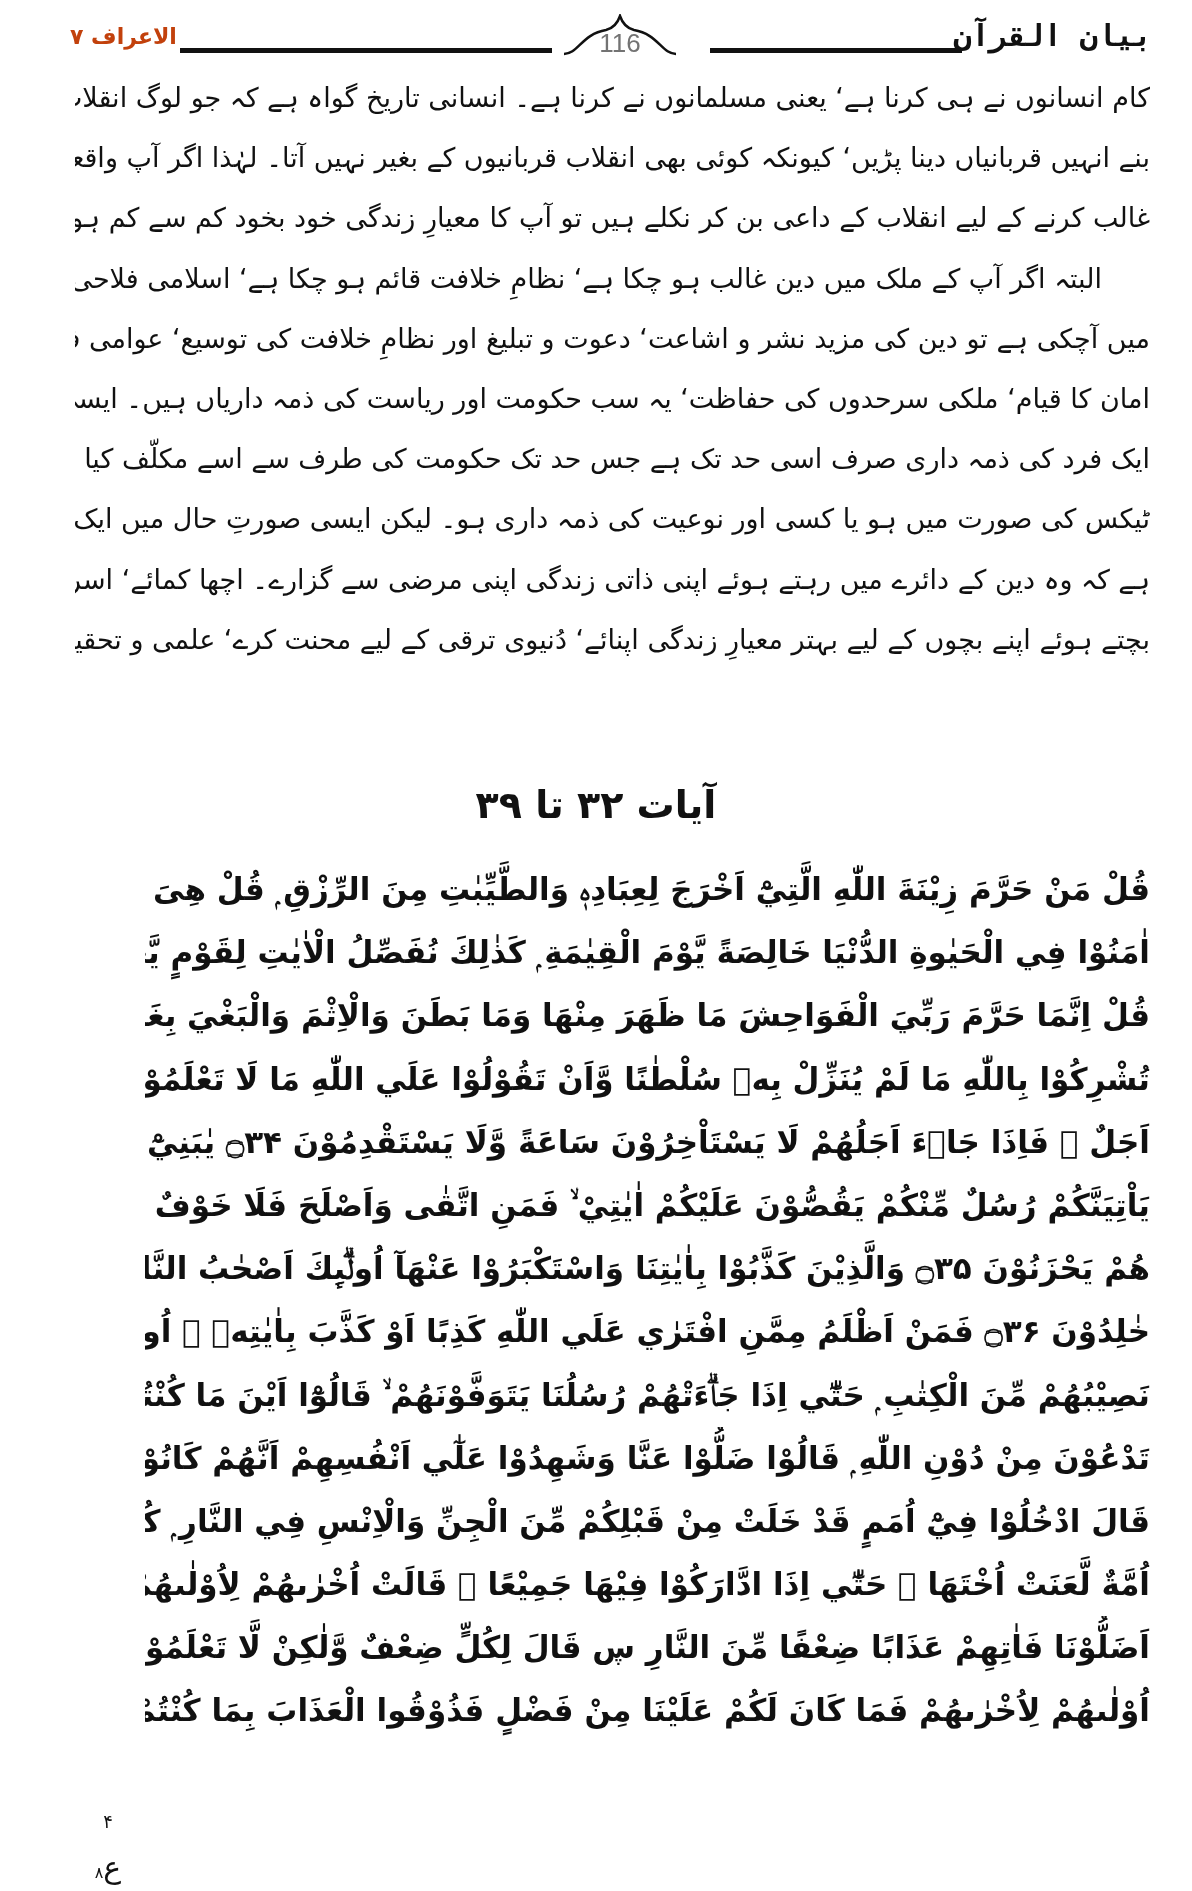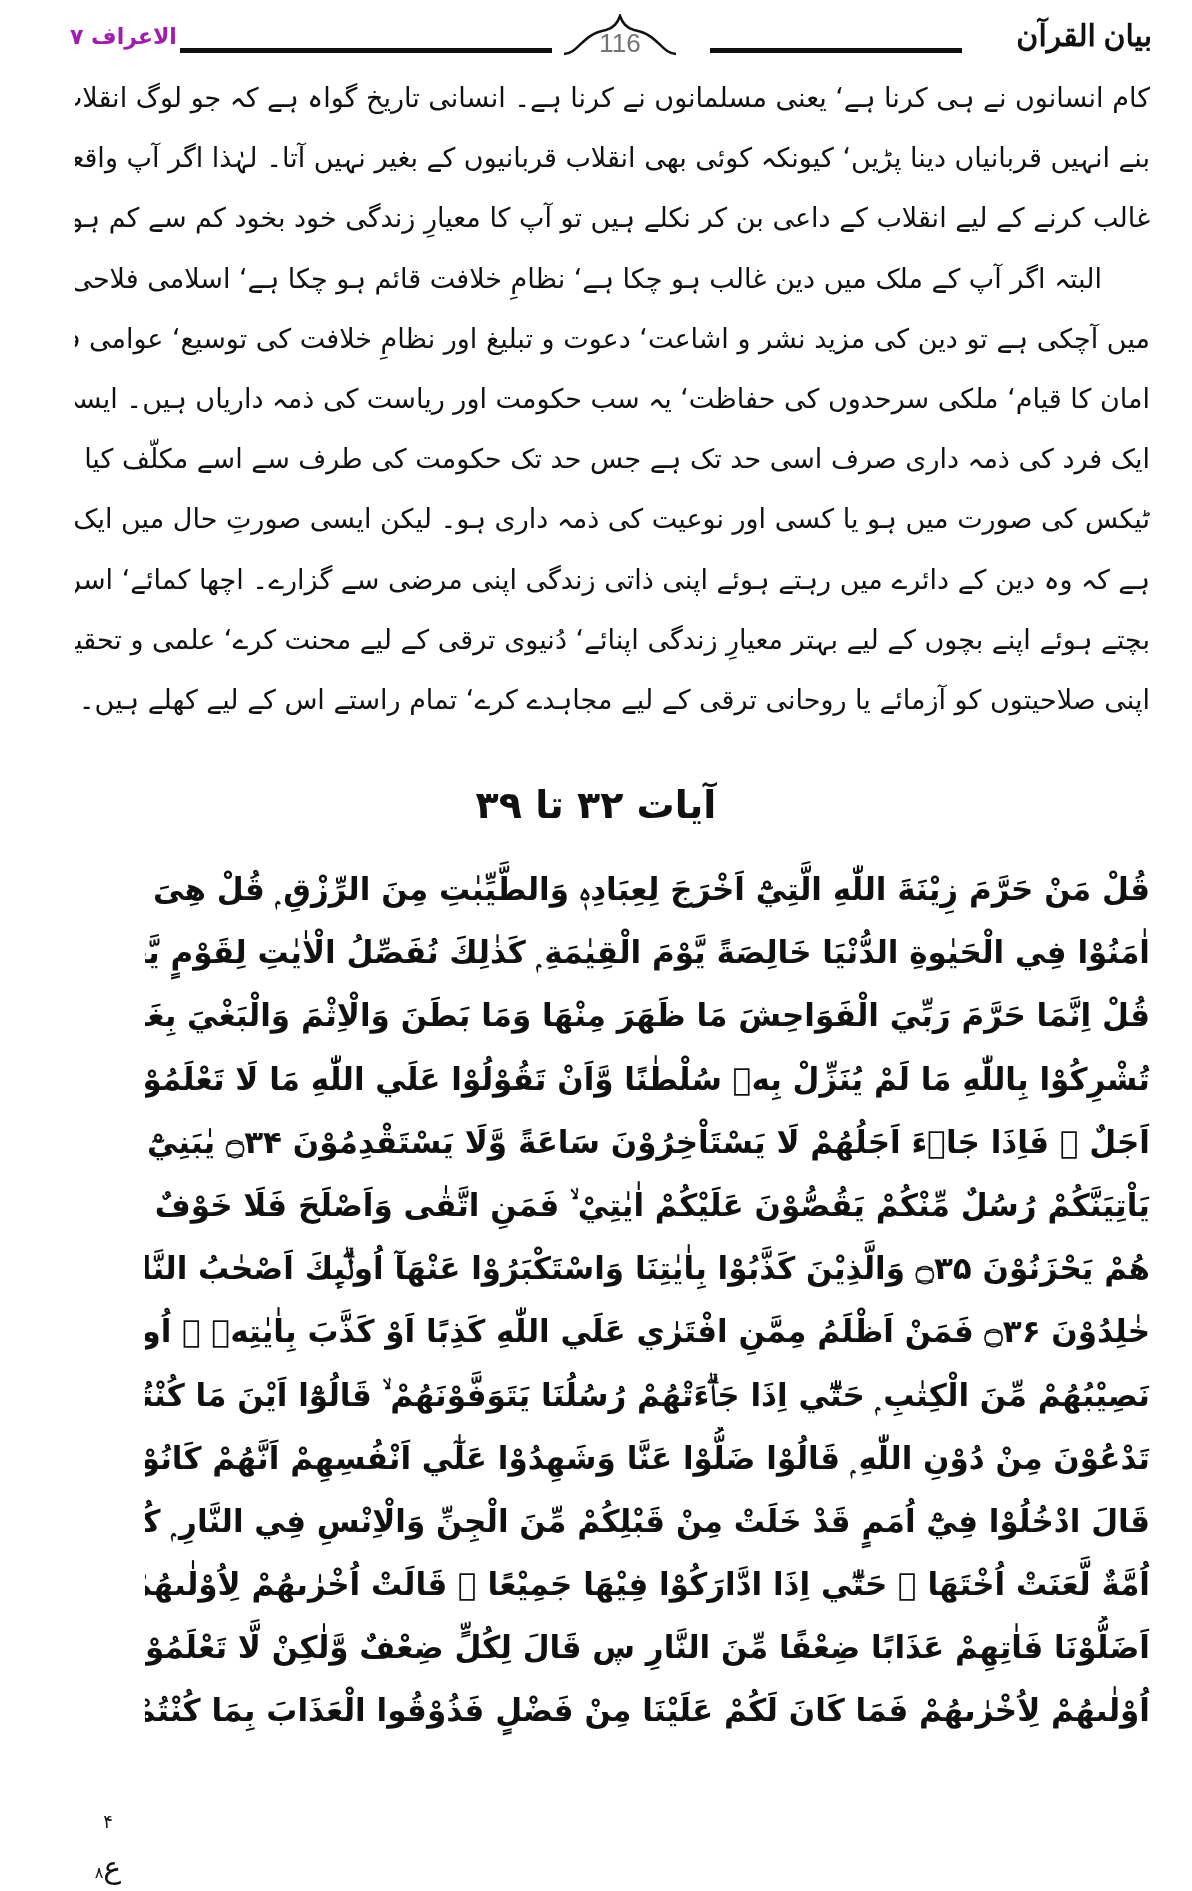--- a/index.html
+++ b/index.html
@@ -1,22 +1,22 @@
 <!DOCTYPE html>
 <html><head>
 <meta charset="utf-8">
 <style>
   html, body { margin: 0; padding: 0; background: #ffffff; }
   body { width: 1192px; height: 1891px; position: relative; overflow: hidden; color: #111; }
   .page { position: absolute; left: 0; top: 0; width: 1192px; height: 1891px; }
 
   
   .header { position: absolute; left: 70px; right: 40px; top: 14px; height: 52px; direction: rtl; }
-  .hdr-title { position: absolute; right: 0; top: 4px; font-family: Liberation Serif, serif; font-weight: bold; font-size: 30px; letter-spacing: 0.5px; color: #111; }
-  .hdr-surah { position: absolute; left: 0; top: 10px; font-family: "DejaVu Sans", sans-serif; font-weight: bold; font-size: 22px; color: #a21caf; }
+  .hdr-title { position: absolute; right: 0; top: 4px; font-family: Liberation Mono, monospace; font-weight: bold; font-size: 30px; letter-spacing: 0.5px; color: #111; }
+  .hdr-surah { position: absolute; left: 0; top: 10px; font-family: "DejaVu Sans", sans-serif; font-weight: bold; font-size: 22px; color: #c2410c; }
   .hdr-rule { position: absolute; top: 34px; height: 5px; background: #111; }
   .hdr-rule.right { right: 190px; left: 640px; }
   .hdr-rule.left { left: 110px; right: 600px; }
   .pgnum-wrap { position: absolute; left: 490px; top: 0; width: 120px; height: 48px; }
   .pgnum-wrap svg { position: absolute; left: 0; top: 0; }
   .pgnum { position: absolute; left: 0; width: 120px; top: 14px; text-align: center; font-family: "Liberation Sans", sans-serif; font-size: 26px; color: #737373; direction: ltr; }
 
   
   .commentary { position: absolute; left: 75px; width: 1075px; top: 68px; direction: rtl; text-align: justify; text-align-last: justify; font-family: "DejaVu Sans", sans-serif; font-size: 27px; line-height: 60.2px; }
   .commentary .line { display: block; white-space: nowrap; overflow: hidden; height: 60.2px; text-align: justify; text-align-last: justify; }
@@ -56,21 +56,20 @@
     <span class="line">کام انسانوں نے ہی کرنا ہے‘ یعنی مسلمانوں نے کرنا ہے۔ انسانی تاریخ گواہ ہے کہ جو لوگ انقلاب کے داعی</span>
     <span class="line">بنے انہیں قربانیاں دینا پڑیں‘ کیونکہ کوئی بھی انقلاب قربانیوں کے بغیر نہیں آتا۔ لہٰذا اگر آپ واقعی اپنے دین کو</span>
     <span class="line last">غالب کرنے کے لیے انقلاب کے داعی بن کر نکلے ہیں تو آپ کا معیارِ زندگی خود بخود کم سے کم ہوتا چلا جائے گا۔</span>
     <span class="line indent">البتہ اگر آپ کے ملک میں دین غالب ہو چکا ہے‘ نظامِ خلافت قائم ہو چکا ہے‘ اسلامی فلاحی ریاست وجود</span>
     <span class="line">میں آچکی ہے تو دین کی مزید نشر و اشاعت‘ دعوت و تبلیغ اور نظامِ خلافت کی توسیع‘ عوامی فلاح و بہبود کی نگرانی‘ امن و</span>
     <span class="line">امان کا قیام‘ ملکی سرحدوں کی حفاظت‘ یہ سب حکومت اور ریاست کی ذمہ داریاں ہیں۔ ایسی اسلامی ریاست میں</span>
     <span class="line">ایک فرد کی ذمہ داری صرف اسی حد تک ہے جس حد تک حکومت کی طرف سے اسے مکلّف کیا جائے‘ چاہے وہ کسی</span>
     <span class="line">ٹیکس کی صورت میں ہو یا کسی اور نوعیت کی ذمہ داری ہو۔ لیکن ایسی صورتِ حال میں ایک فرد ایک عام شہری آزاد</span>
     <span class="line">ہے کہ وہ دین کے دائرے میں رہتے ہوئے اپنی ذاتی زندگی اپنی مرضی سے گزارے۔ اچھا کمائے‘ اسراف سے</span>
     <span class="line">بچتے ہوئے اپنے بچوں کے لیے بہتر معیارِ زندگی اپنائے‘ دُنیوی ترقی کے لیے محنت کرے‘ علمی و تحقیقی میدان میں</span>
-    <span class="line last">اپنی صلاحیتوں کو آزمائے یا روحانی ترقی کے لیے مجاہدے کرے‘ تمام راستے اس کے لیے کھلے ہیں۔</span>
   </div>
 
   <div class="section-heading">آیات ۳۲ تا ۳۹</div>
 
   <div class="verses">
     <span class="vline">قُلْ مَنْ حَرَّمَ زِيْنَةَ اللّٰهِ الَّتِيْٓ اَخْرَجَ لِعِبَادِهٖ وَالطَّيِّبٰتِ مِنَ الرِّزْقِ ۭ قُلْ هِىَ لِلَّذِيْنَ</span>
     <span class="vline">اٰمَنُوْا فِي الْحَيٰوةِ الدُّنْيَا خَالِصَةً يَّوْمَ الْقِيٰمَةِ ۭ كَذٰلِكَ نُفَصِّلُ الْاٰيٰتِ لِقَوْمٍ يَّعْلَمُوْنَ ۝۳۲</span>
     <span class="vline">قُلْ اِنَّمَا حَرَّمَ رَبِّيَ الْفَوَاحِشَ مَا ظَهَرَ مِنْهَا وَمَا بَطَنَ وَالْاِثْمَ وَالْبَغْيَ بِغَيْرِ الْحَقِّ وَاَنْ</span>
     <span class="vline">تُشْرِكُوْا بِاللّٰهِ مَا لَمْ يُنَزِّلْ بِهٖ سُلْطٰنًا وَّاَنْ تَقُوْلُوْا عَلَي اللّٰهِ مَا لَا تَعْلَمُوْنَ ۝۳۳ وَلِكُلِّ اُمَّةٍ</span>
     <span class="vline">اَجَلٌ ۚ فَاِذَا جَاۗءَ اَجَلُهُمْ لَا يَسْتَاْخِرُوْنَ سَاعَةً وَّلَا يَسْتَقْدِمُوْنَ ۝۳۴ يٰبَنِيْٓ اٰدَمَ اِمَّا</span>

